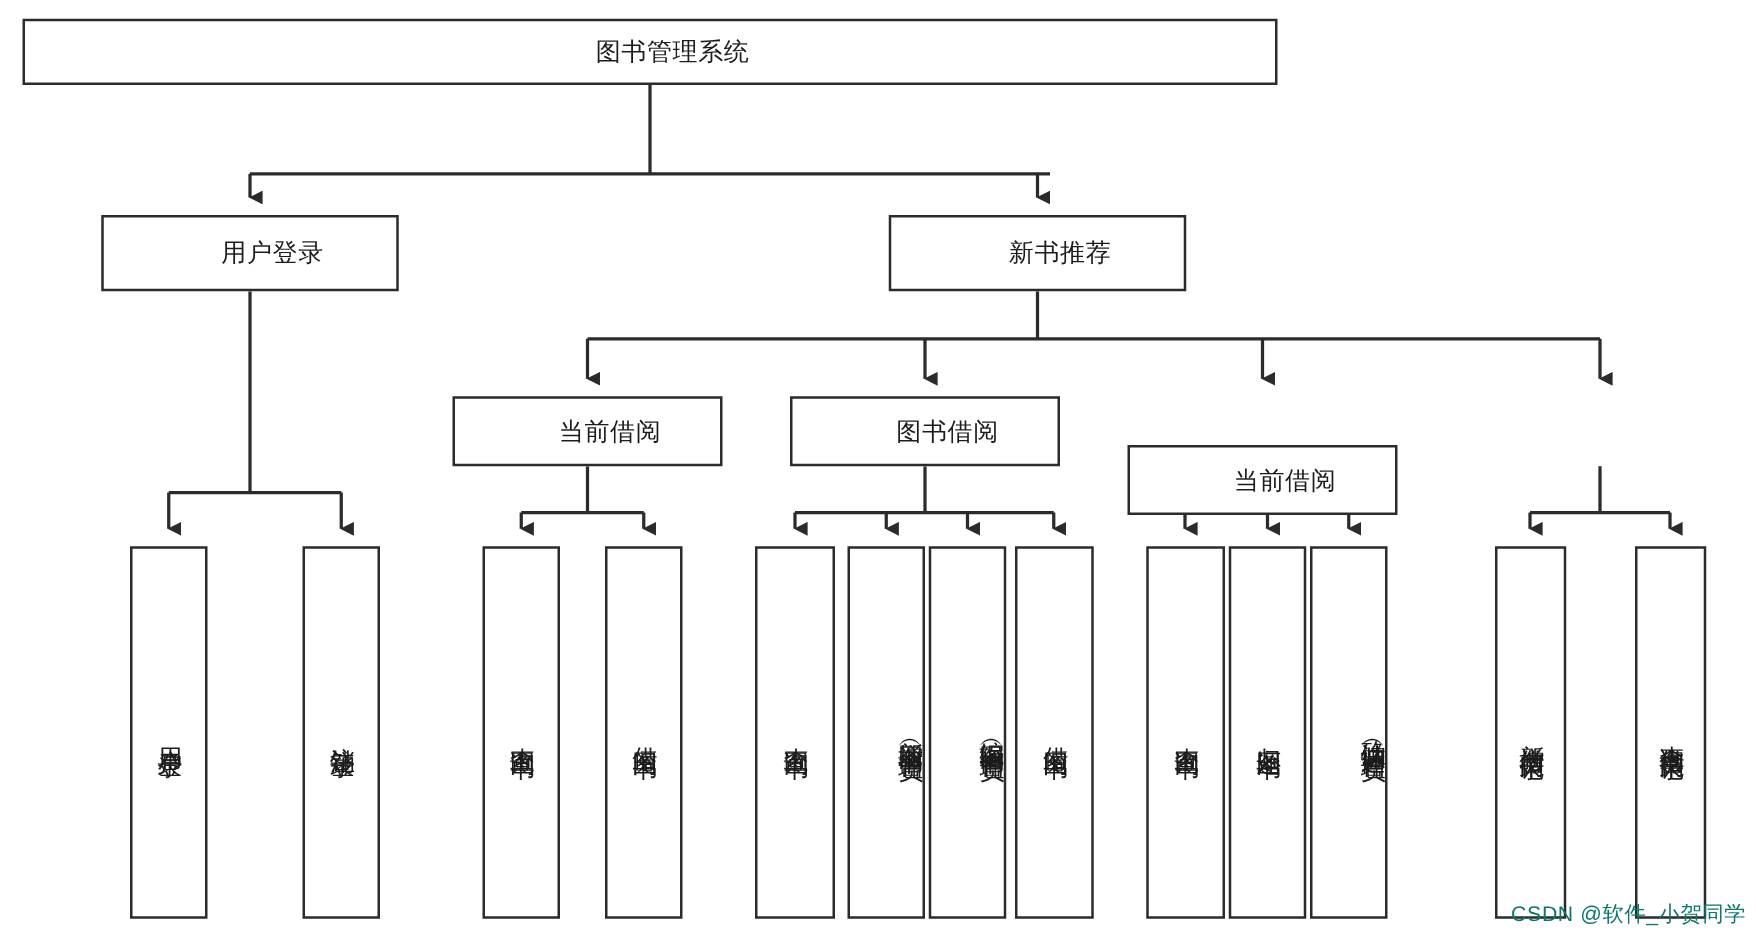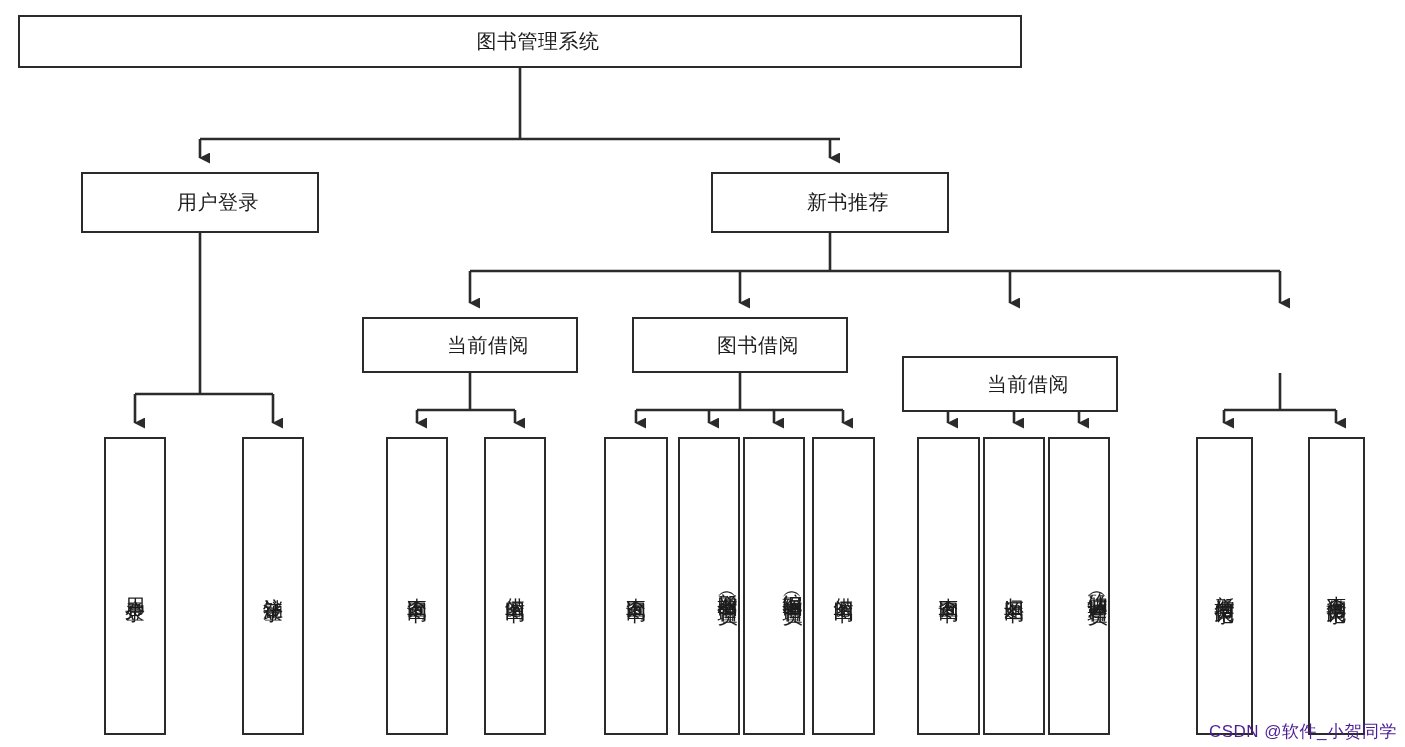--- a/index.html
+++ b/index.html
@@ -59,21 +59,21 @@
   }
   .node-label {
     display: block;
     white-space: pre;
   }
   .watermark {
     position: absolute;
     right: 8px;
     bottom: 4px;
     font-size: 17px;
-    color: #4c1d95;
+    color: #0f766e;
     letter-spacing: 0.5px;
     user-select: none;
     white-space: nowrap;
   }
 </style>
 </head>
 <body>
 
 <div id="diagram-root">
 

